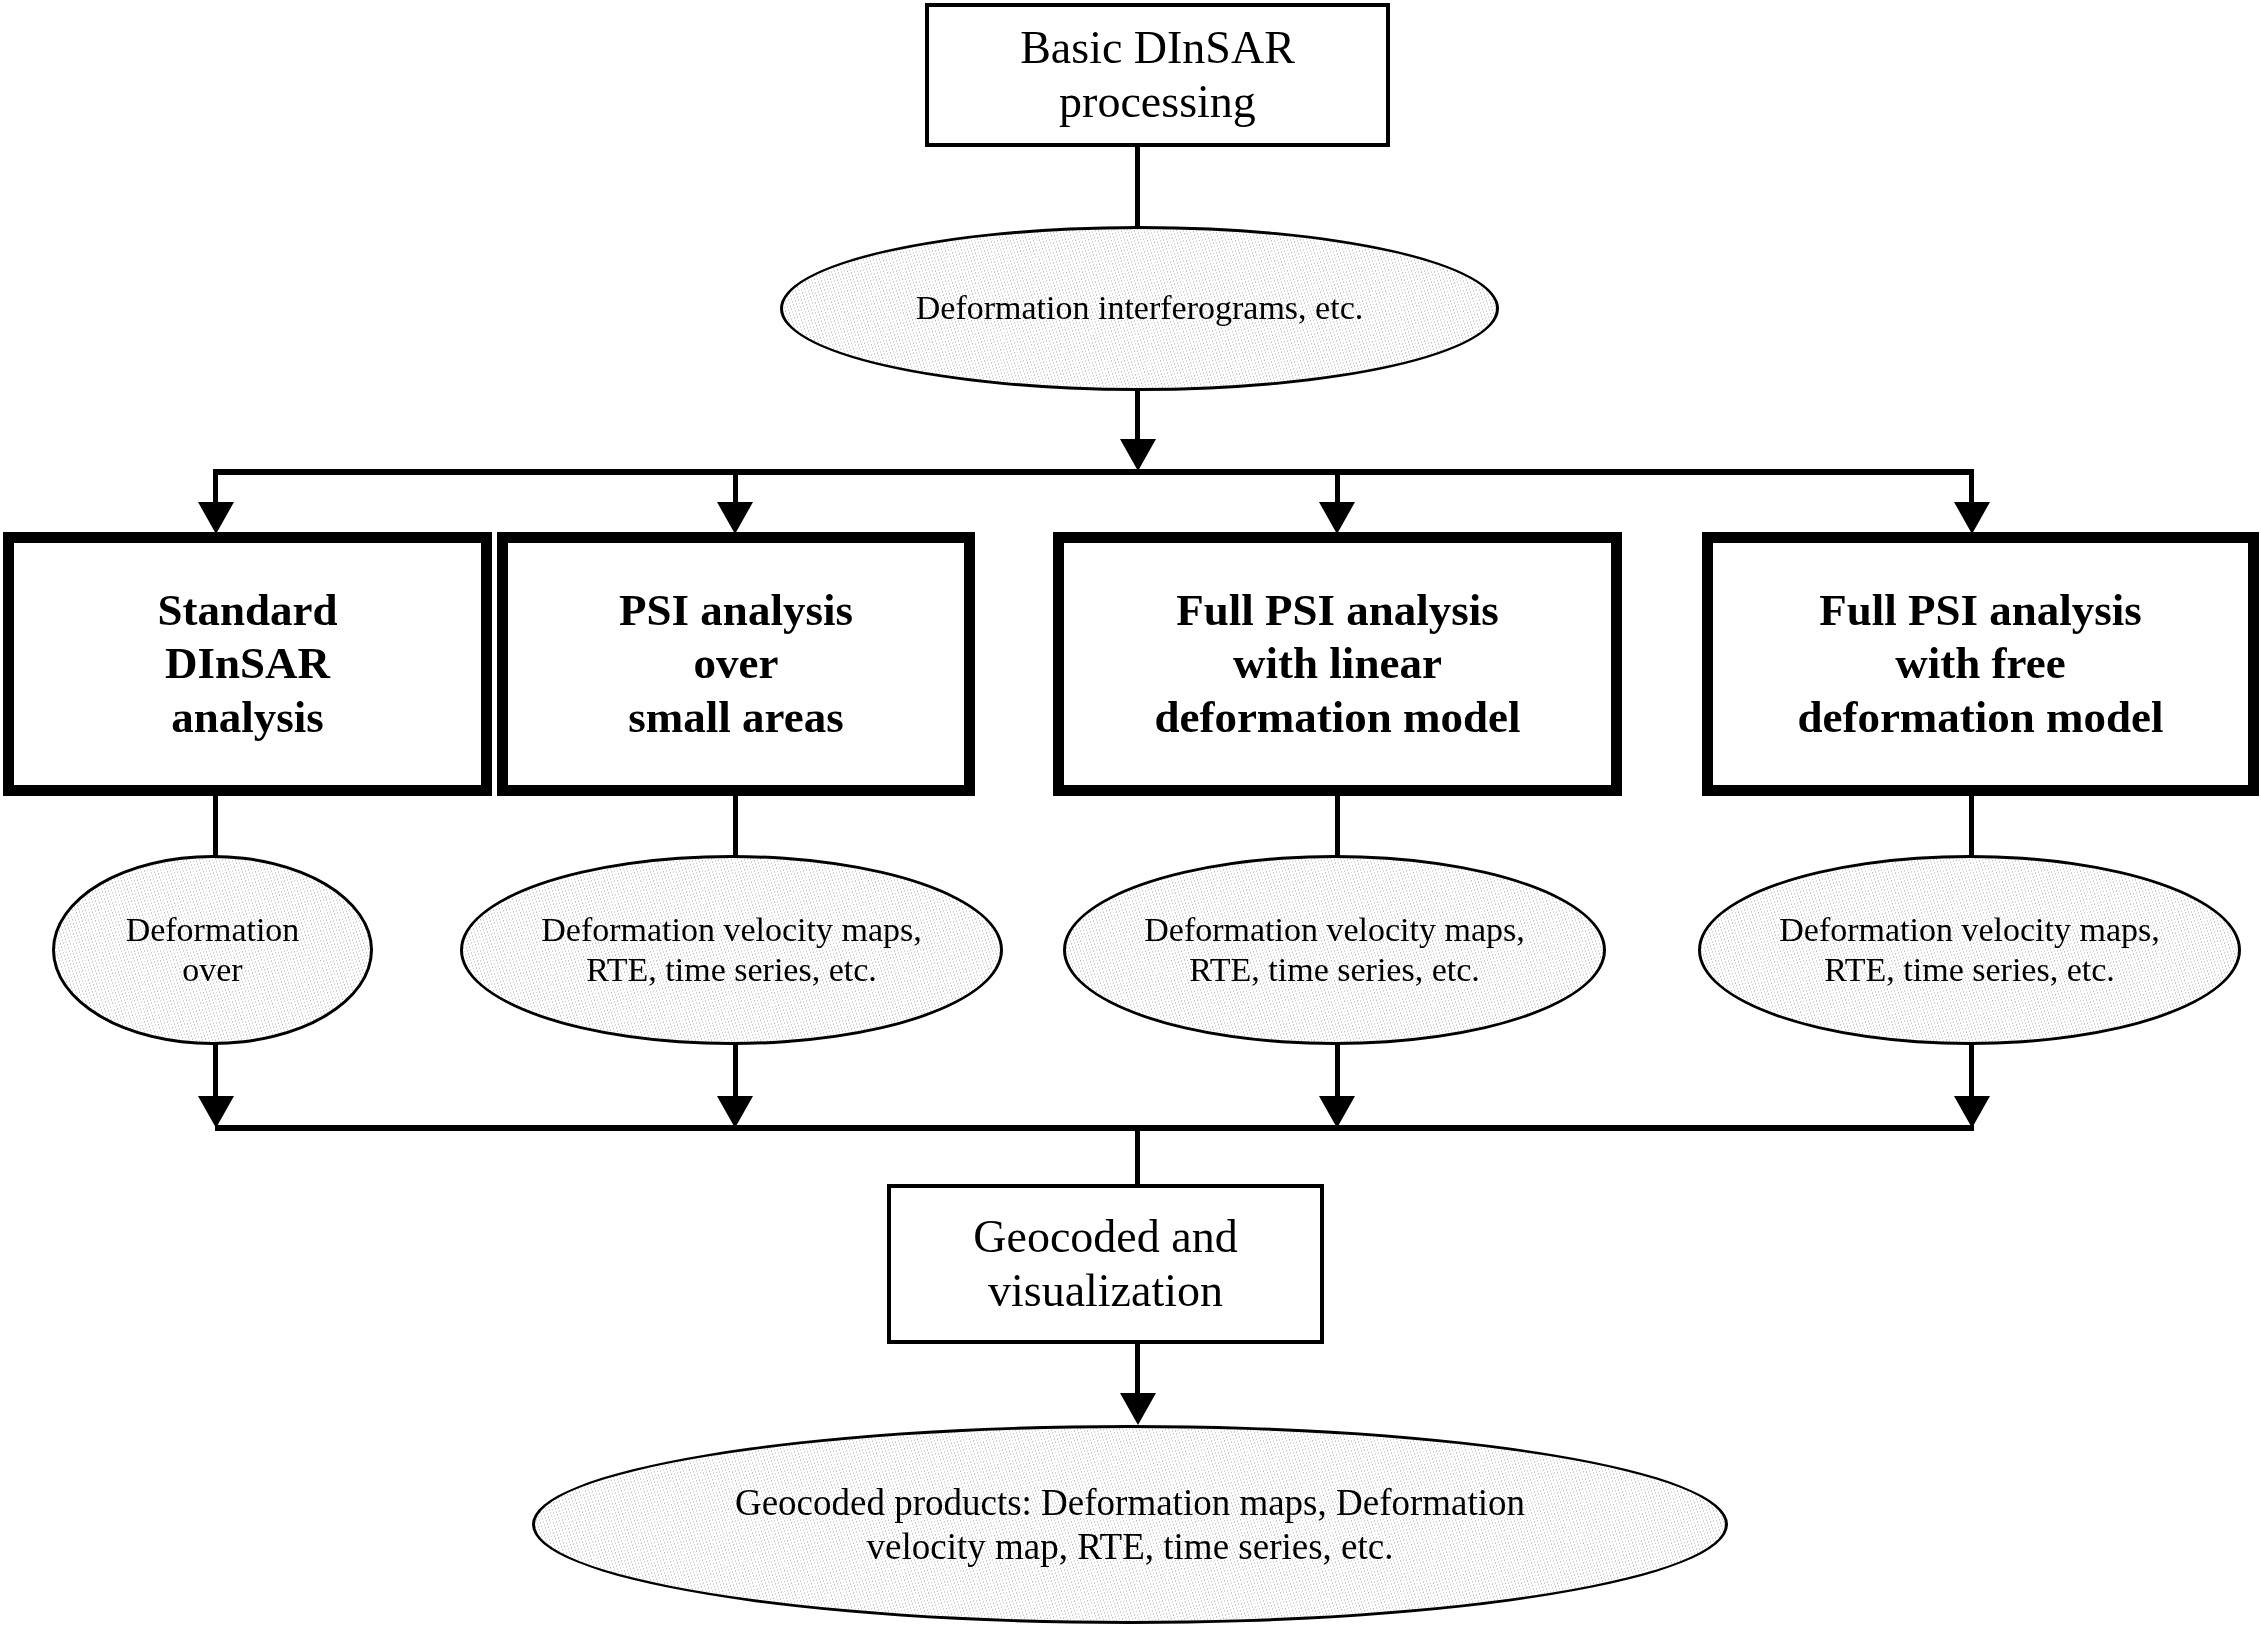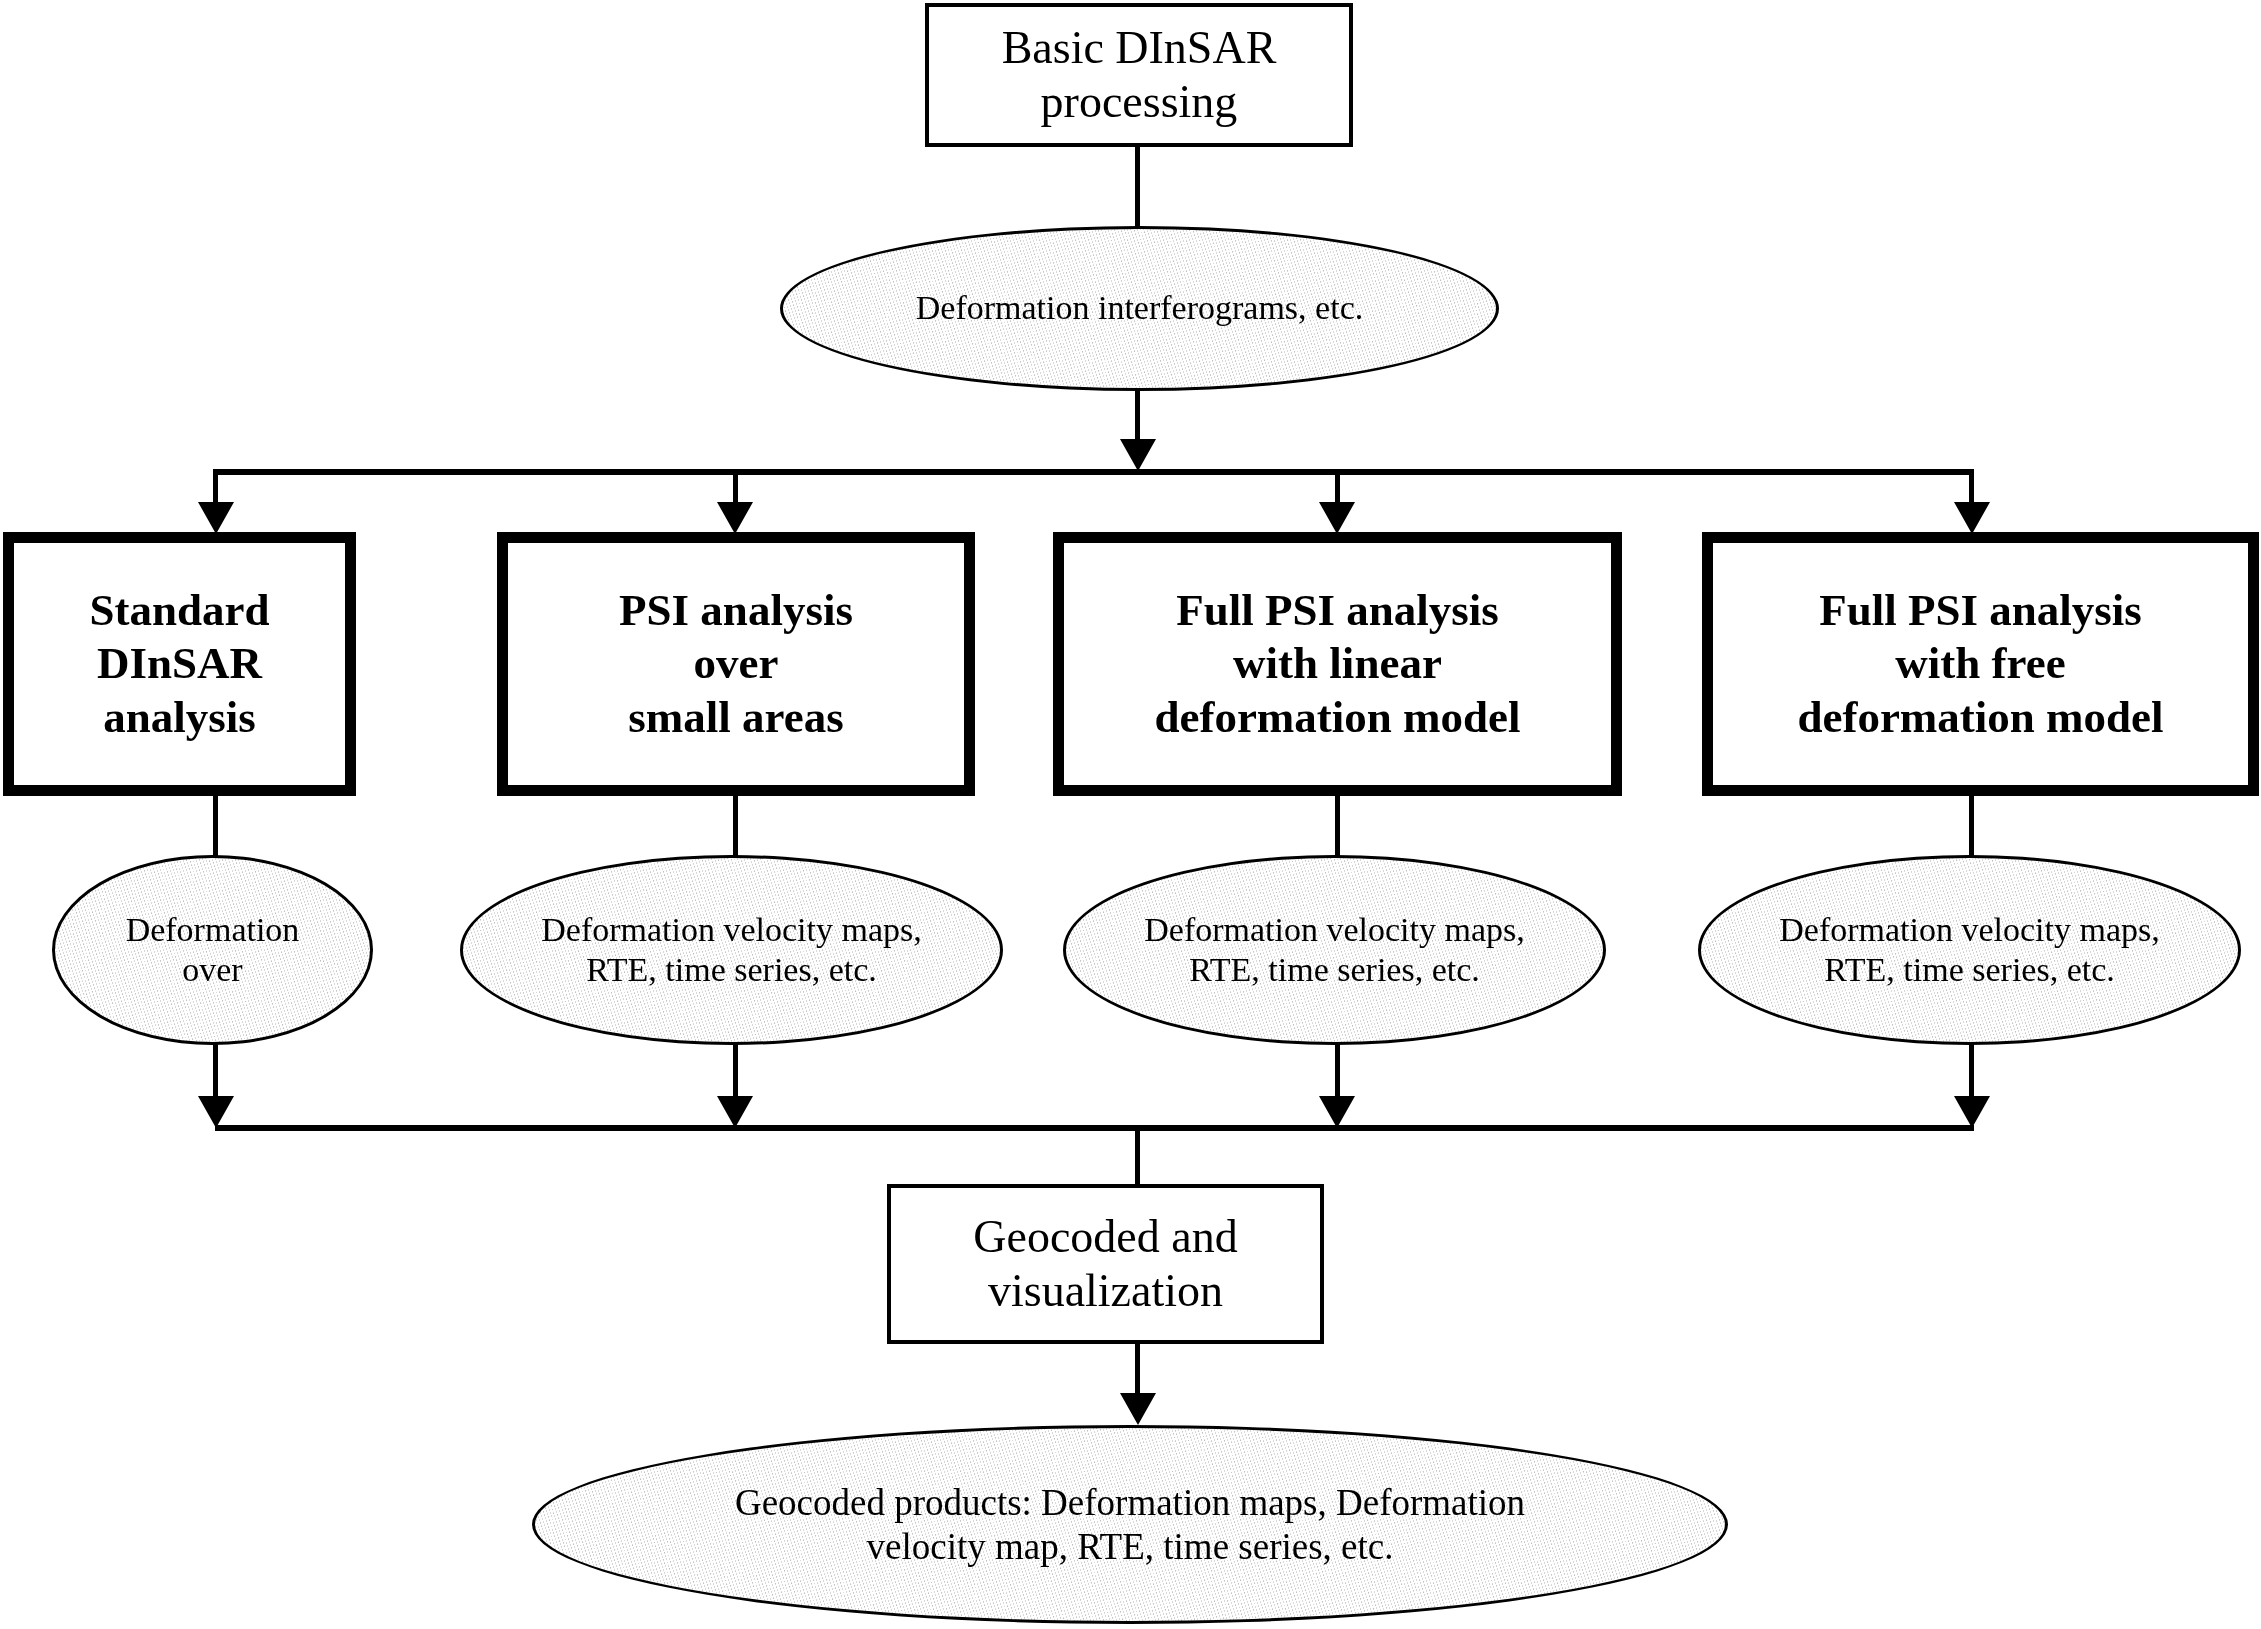--- a/index.html
+++ b/index.html
@@ -75,21 +75,21 @@
     border-right:18px solid transparent;
     border-top:32px solid #000000;
     z-index:2;
   }
 </style>
 </head>
 <body>
 
 <div id="stage">
 
-  <div class="rect-thin" style="left:925px; top:3.1px; width:428px; height:144px;">
+  <div class="rect-thin" style="left:925px; top:3.1px; width:465px; height:144px;">
     <div class="node-label">Basic DInSAR
 processing</div>
   </div>
 
   <div class="vline" style="left:1135px; top:147px; height:80px;"></div>
 
   <div class="ellipse" style="left:780px; top:226px; width:719px; height:165px;">
     <div class="node-label">Deformation interferograms, etc.</div>
   </div>
 
@@ -101,21 +101,21 @@
   <div class="vline" style="left:213px; top:469px; height:59px;"></div>
   <div class="vline" style="left:733px; top:469px; height:59px;"></div>
   <div class="vline" style="left:1335px; top:469px; height:59px;"></div>
   <div class="vline" style="left:1969px; top:469px; height:59px;"></div>
 
   <div class="arrow-down" style="left:198px; top:502px;"></div>
   <div class="arrow-down" style="left:717px; top:502px;"></div>
   <div class="arrow-down" style="left:1319px; top:502px;"></div>
   <div class="arrow-down" style="left:1954px; top:502px;"></div>
 
-  <div class="rect-bold" style="left:3.1px; top:532px; width:353px; height:264px;">
+  <div class="rect-bold" style="left:3.1px; top:532px; width:489px; height:264px;">
     <div class="node-label">Standard
 DInSAR
 analysis</div>
   </div>
 
   <div class="rect-bold" style="left:497px; top:532px; width:478px; height:264px;">
     <div class="node-label">PSI analysis
 over
 small areas</div>
   </div>

